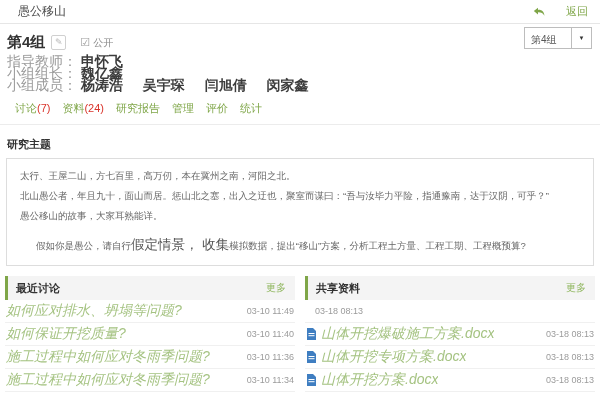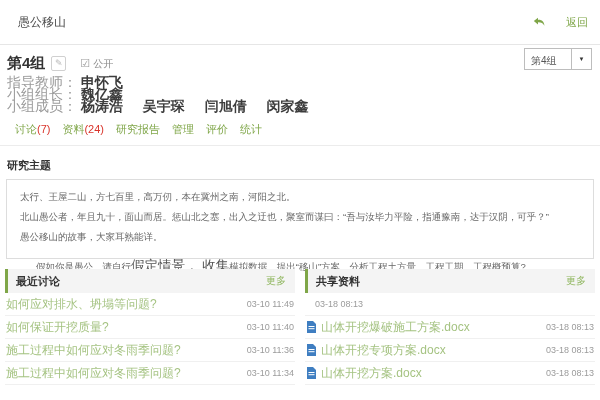--- a/index.html
+++ b/index.html
@@ -2,21 +2,21 @@
 <html><head>
 <meta charset="utf-8">
 <style>
   html,body{margin:0;padding:0;}
   body{
     width:600px;height:400px;overflow:hidden;background:#fff;
     font-family:"Liberation Sans","DejaVu Sans",sans-serif;color:#333;
     position:relative;
   }
   
-  .topbar{height:45px;border-bottom:1px solid #e6e6e6;display:flex;align-items:center;
+  .topbar{height:24px;border-bottom:1px solid #e6e6e6;display:flex;align-items:center;
     justify-content:space-between;padding:0 12px 0 18px;box-sizing:border-box;}
   .course-title{font-size:12px;color:#4a4a4a;}
   .back-link{font-size:11px;color:#7fa648;display:flex;align-items:center;gap:21px;cursor:pointer;}
   .back-link svg{display:block;}
   
   .group-row{display:flex;align-items:center;padding:9px 8px 3px 7px;position:relative;}
   .group-name{font-size:15px;font-weight:bold;color:#333;}
   .edit-box{width:13px;height:13px;border:1px solid #d0d0d0;border-radius:2px;margin-left:6px;
     color:#b5b5b5;font-size:9px;line-height:12px;text-align:center;cursor:pointer;}
   .public{margin-left:14px;color:#888;font-size:10px;display:flex;align-items:center;gap:3px;}
@@ -31,36 +31,36 @@
   .meta-row{margin-bottom:0.5px;}
   .meta-label{color:#9b9b9b;}
   .meta-value{color:#3c3c3c;font-weight:bold;}
   .member{margin-right:16px;color:#3c3c3c;font-weight:bold;}
   
   .tabs{display:flex;padding:9px 0 0 15px;border-bottom:1px solid #ececec;}
   .tab{font-size:11px;color:#7fa648;margin-right:12px;padding-bottom:8px;cursor:pointer;white-space:nowrap;}
   .tab-count{color:#d9342b;}
   
   .section-title{font-size:11px;font-weight:bold;color:#333;padding:12px 0 6px 7px;}
-  .topic-box{margin:0 6px;border:1px solid #ddd;height:80px;box-sizing:border-box;
+  .topic-box{margin:0 6px;border:1px solid #ddd;height:108px;box-sizing:border-box;
     padding:11px 13px;font-size:9.5px;color:#666;background:#fff;}
   .topic-box p{margin:0 0 9px 0;line-height:11px;}
   .topic-box p.last{margin:16px;line-height:15px;}
   .big-em{font-size:13.5px;color:#555;}
   
   .columns{display:flex;gap:10px;margin:10px 5px 0 5px;}
   .col{flex:1;min-width:0;}
   .col-header{background:#f4f4f4;border-left:3px solid #7fa648;height:24px;display:flex;
     align-items:center;justify-content:space-between;padding:0 9px 0 8px;box-sizing:border-box;}
   .col-title{font-size:11px;font-weight:bold;color:#333;}
   .more{font-size:10px;color:#8fb65e;cursor:pointer;}
   .lrow{height:23px;display:flex;align-items:center;justify-content:space-between;
     border-bottom:1px solid #f0f0f0;padding:0 1px;box-sizing:border-box;}
-  .lrow-link{font-size:12px;color:#a5c382;white-space:nowrap;overflow:hidden;
-    text-overflow:ellipsis;cursor:pointer;display:flex;align-items:center;gap:4px;min-width:0;}
+  .lrow-link{font-size:14px;color:#a5c382;white-space:nowrap;overflow:hidden;
+    text-overflow:ellipsis;cursor:pointer;display:flex;align-items:center;gap:4px;min-width:0;font-style:italic;}
   .lrow-link .txt{overflow:hidden;text-overflow:ellipsis;white-space:nowrap;}
   .lrow-date{font-size:9px;color:#9b9b9b;margin-left:9px;flex-shrink:0;}
   .ficon{flex-shrink:0;display:flex;}
 </style>
 </head>
 <body>
 
 <div class="topbar">
   <span class="course-title">愚公移山</span>
   <span class="back-link">

